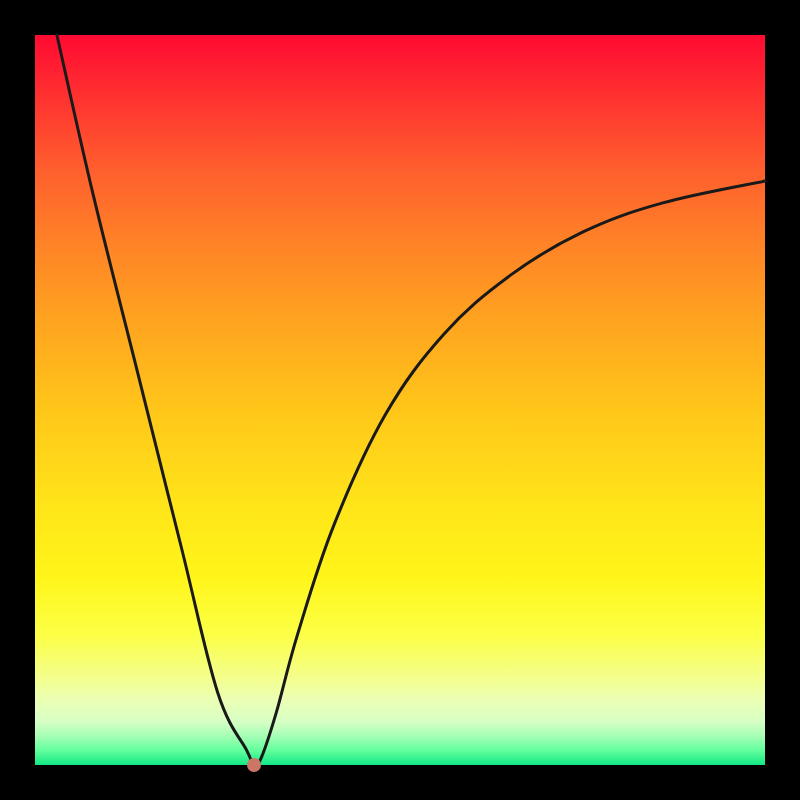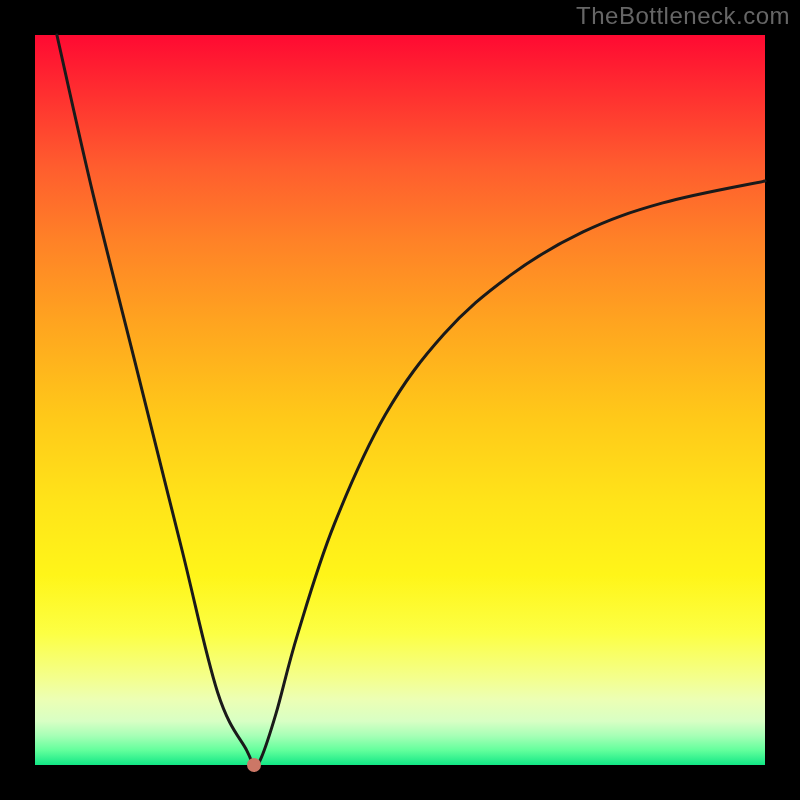--- a/index.html
+++ b/index.html
@@ -65,21 +65,20 @@
     stroke-linecap: round;
   }
   .dot {
     fill: #cc7766;
   }
 </style>
 </head>
 <body>
 
 <div class="outer">
-  <div class="watermark">TheBottleneck.com</div>
 
   <div class="plot">
     <svg class="curve" viewBox="0 0 730 730" preserveAspectRatio="none">
       <path class="curve-path" d="M 21.9 0.0 C 28.5 28.9, 43.9 100.2, 58.4 160.6 C 72.9 221.0, 86.4 272.7, 102.2 335.8 C 118.0 398.9, 131.5 453.2, 146.0 511.0 C 160.5 568.8, 170.7 620.2, 182.5 657.0 C 194.3 693.8, 205.1 702.3, 211.7 715.4 C 218.3 728.5, 216.4 728.7, 219.0 730.0 C 221.6 731.3, 222.4 731.9, 226.3 722.7 C 230.2 713.5, 234.3 701.2, 240.9 678.9 C 247.5 656.6, 252.3 632.8, 262.8 598.6 C 273.3 564.4, 283.5 528.5, 299.3 489.1 C 315.1 449.7, 330.7 413.8, 350.4 379.6 C 370.1 345.4, 386.5 324.3, 408.8 299.3 C 431.1 274.3, 449.5 259.3, 474.5 240.9 C 499.5 222.5, 519.9 210.2, 547.5 197.1 C 575.1 184.0, 594.9 177.1, 627.8 167.9 C 660.6 158.7, 711.6 149.9, 730.0 146.0"></path>
       <circle class="dot" r="7" cx="219.0" cy="730.0"></circle>
     </svg>
   </div>
 </div>
 
 </body></html>

